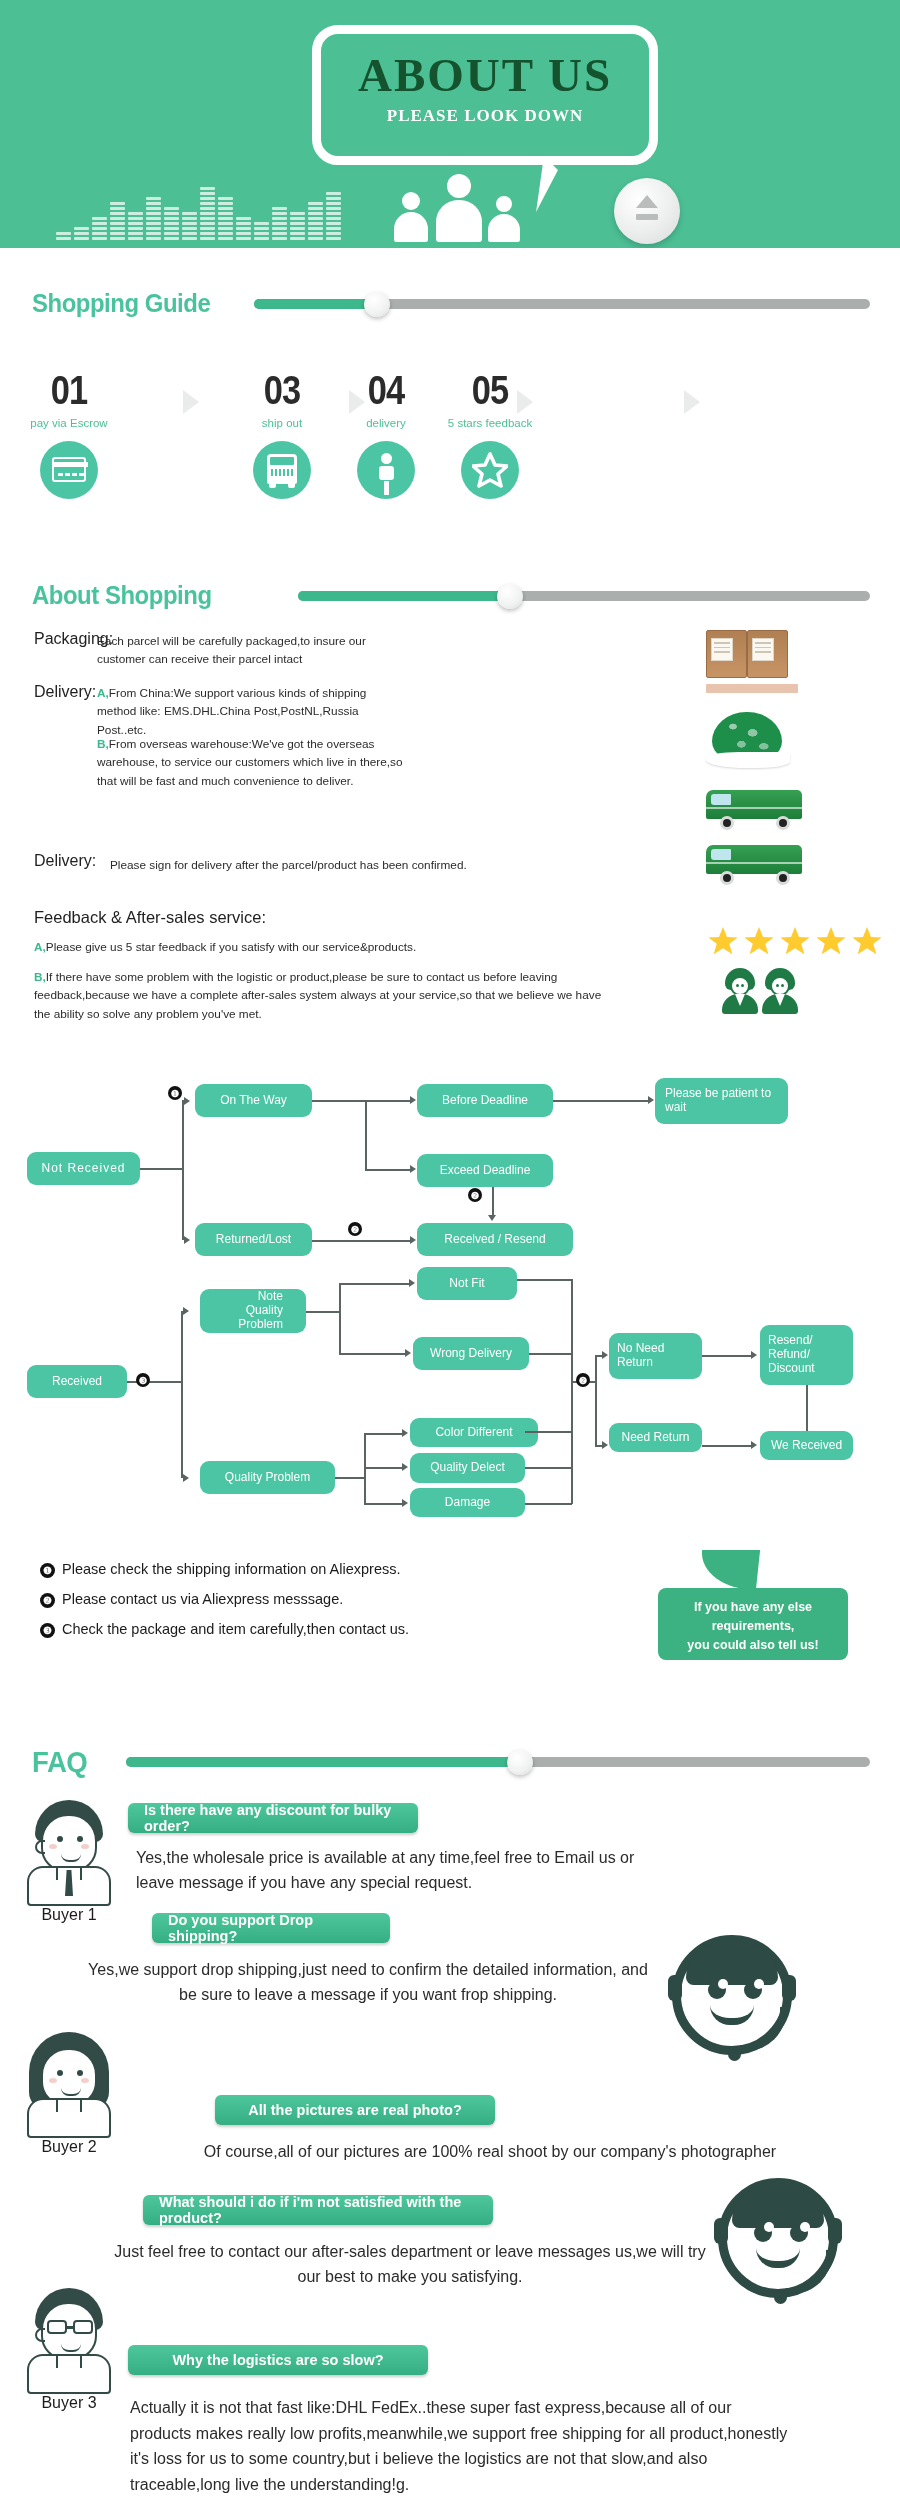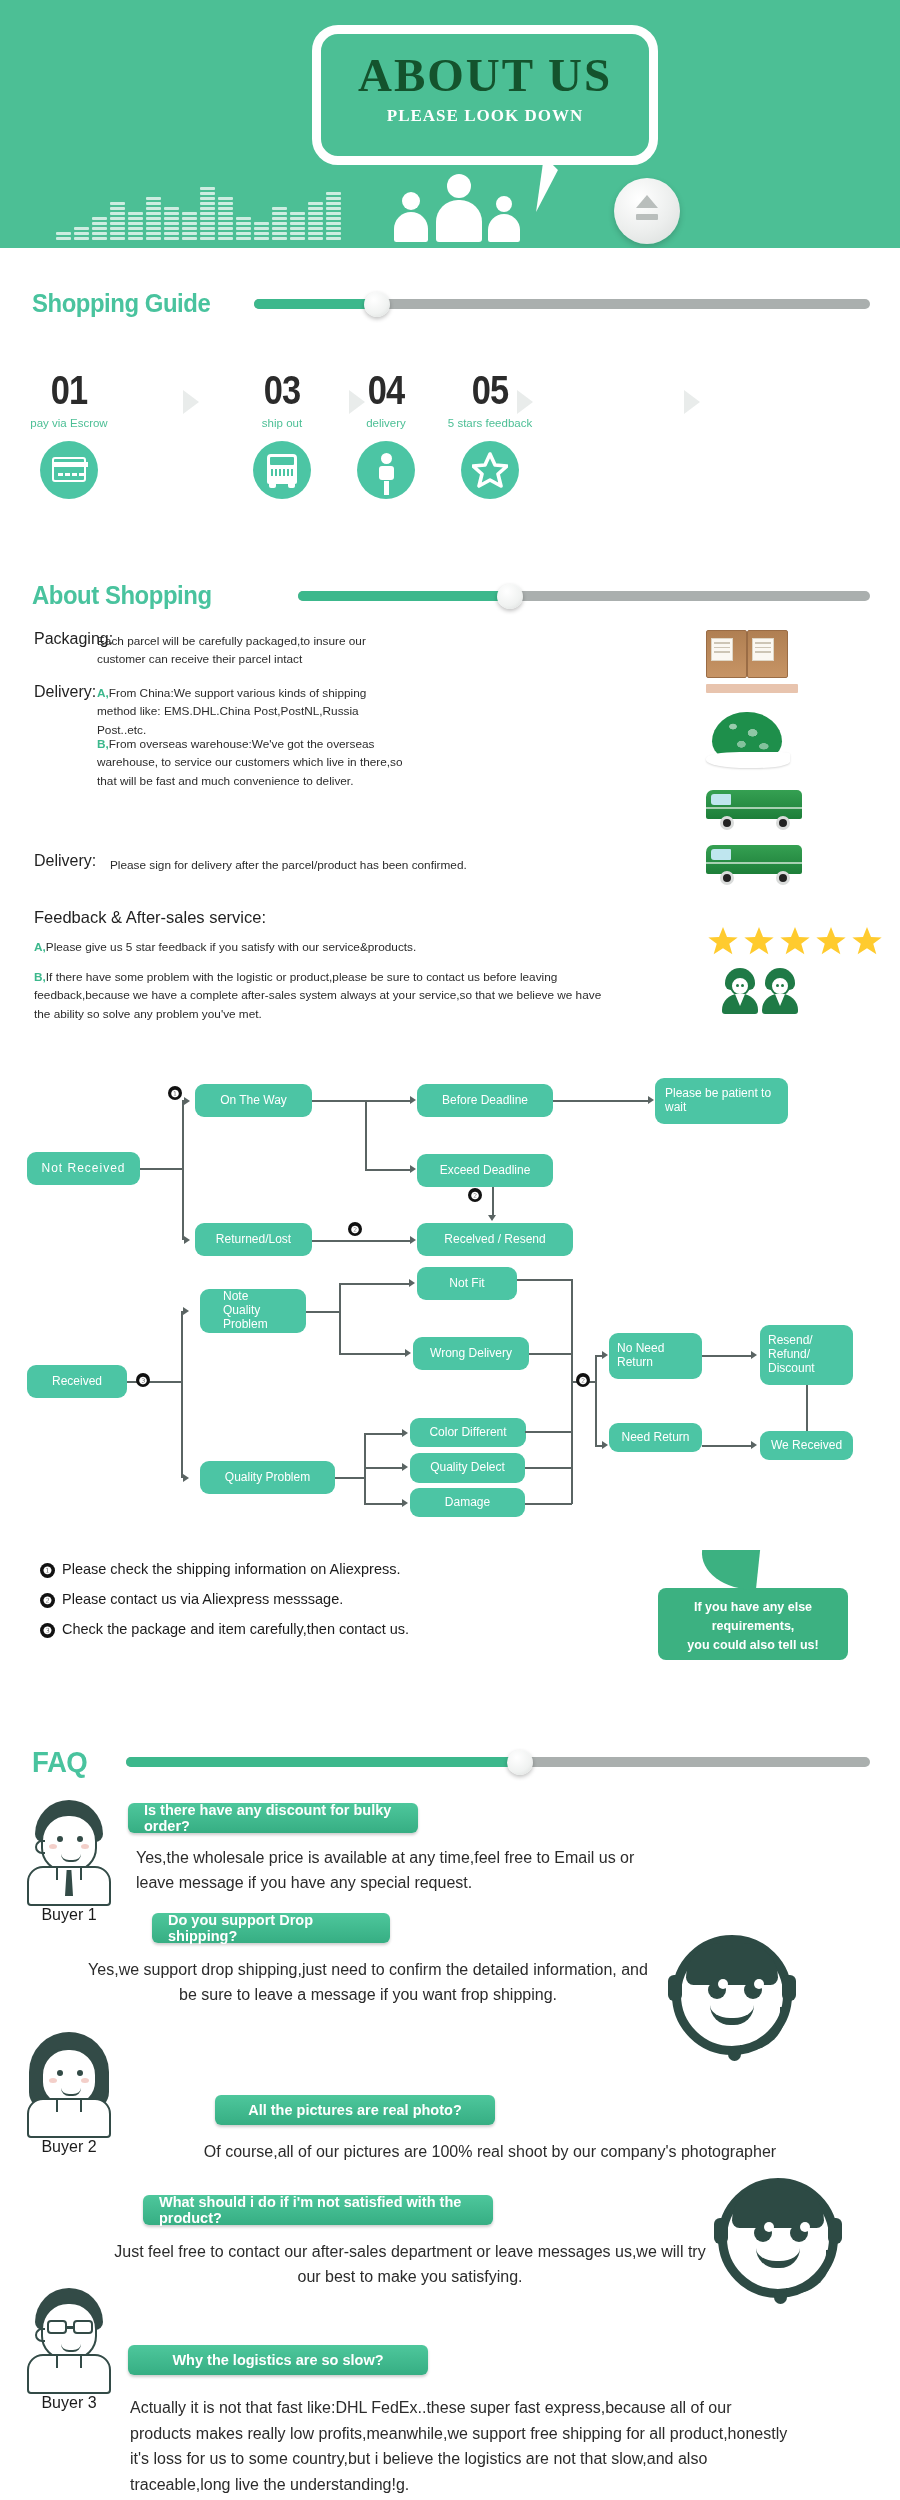--- a/index.html
+++ b/index.html
@@ -514,26 +514,26 @@
   <div class="av" style="left:488px;top:155px"></div>
   <div class="ln lnh" style="left:312px;top:180px;width:100px"></div>
   <div class="ah" style="left:410px;top:176px"></div>
   <div class="bul" style="left:168px;top:26px">❶</div>
   <div class="bul" style="left:348px;top:162px">❷</div>
   <div class="bul" style="left:468px;top:128px">❷</div>
 </div>
 
 <div class="flow" style="left:0;top:1255px;width:900px;height:255px">
   <div class="node" style="left:27px;top:110px;width:100px;height:33px">Received</div>
-  <div class="node" style="left:200px;top:34px;width:106px;height:44px;padding:0 23px;justify-content:flex-start;text-align:left">Note Quality Problem</div>
+  <div class="node" style="left:200px;top:34px;width:106px;height:44px;padding:0 23px;justify-content:flex-start;text-align:right">Note Quality Problem</div>
   <div class="node" style="left:200px;top:206px;width:135px;height:33px">Quality Problem</div>
 
   <div class="node" style="left:417px;top:12px;width:100px;height:33px">Not Fit</div>
   <div class="node" style="left:413px;top:82px;width:116px;height:33px">Wrong Delivery</div>
-  <div class="node" style="left:410px;top:163px;width:116px;height:29px">Color Different</div>
+  <div class="node" style="left:410px;top:163px;width:128px;height:29px">Color Different</div>
   <div class="node" style="left:410px;top:198px;width:115px;height:30px">Quality Delect</div>
   <div class="node" style="left:410px;top:233px;width:115px;height:29px">Damage</div>
 
   <div class="node" style="left:609px;top:78px;width:93px;height:46px;padding:0 8px;justify-content:flex-start;text-align:left">No Need Return</div>
   <div class="node" style="left:609px;top:168px;width:93px;height:29px">Need Return</div>
   <div class="node" style="left:760px;top:70px;width:93px;height:60px;padding:0 8px;justify-content:flex-start;text-align:left">Resend/ Refund/ Discount</div>
   <div class="node" style="left:760px;top:176px;width:93px;height:29px">We Received</div>
 
   <div class="ln lnh" style="left:127px;top:126px;width:55px"></div>
   <div class="ln lnv" style="left:181px;top:56px;height:167px"></div>

